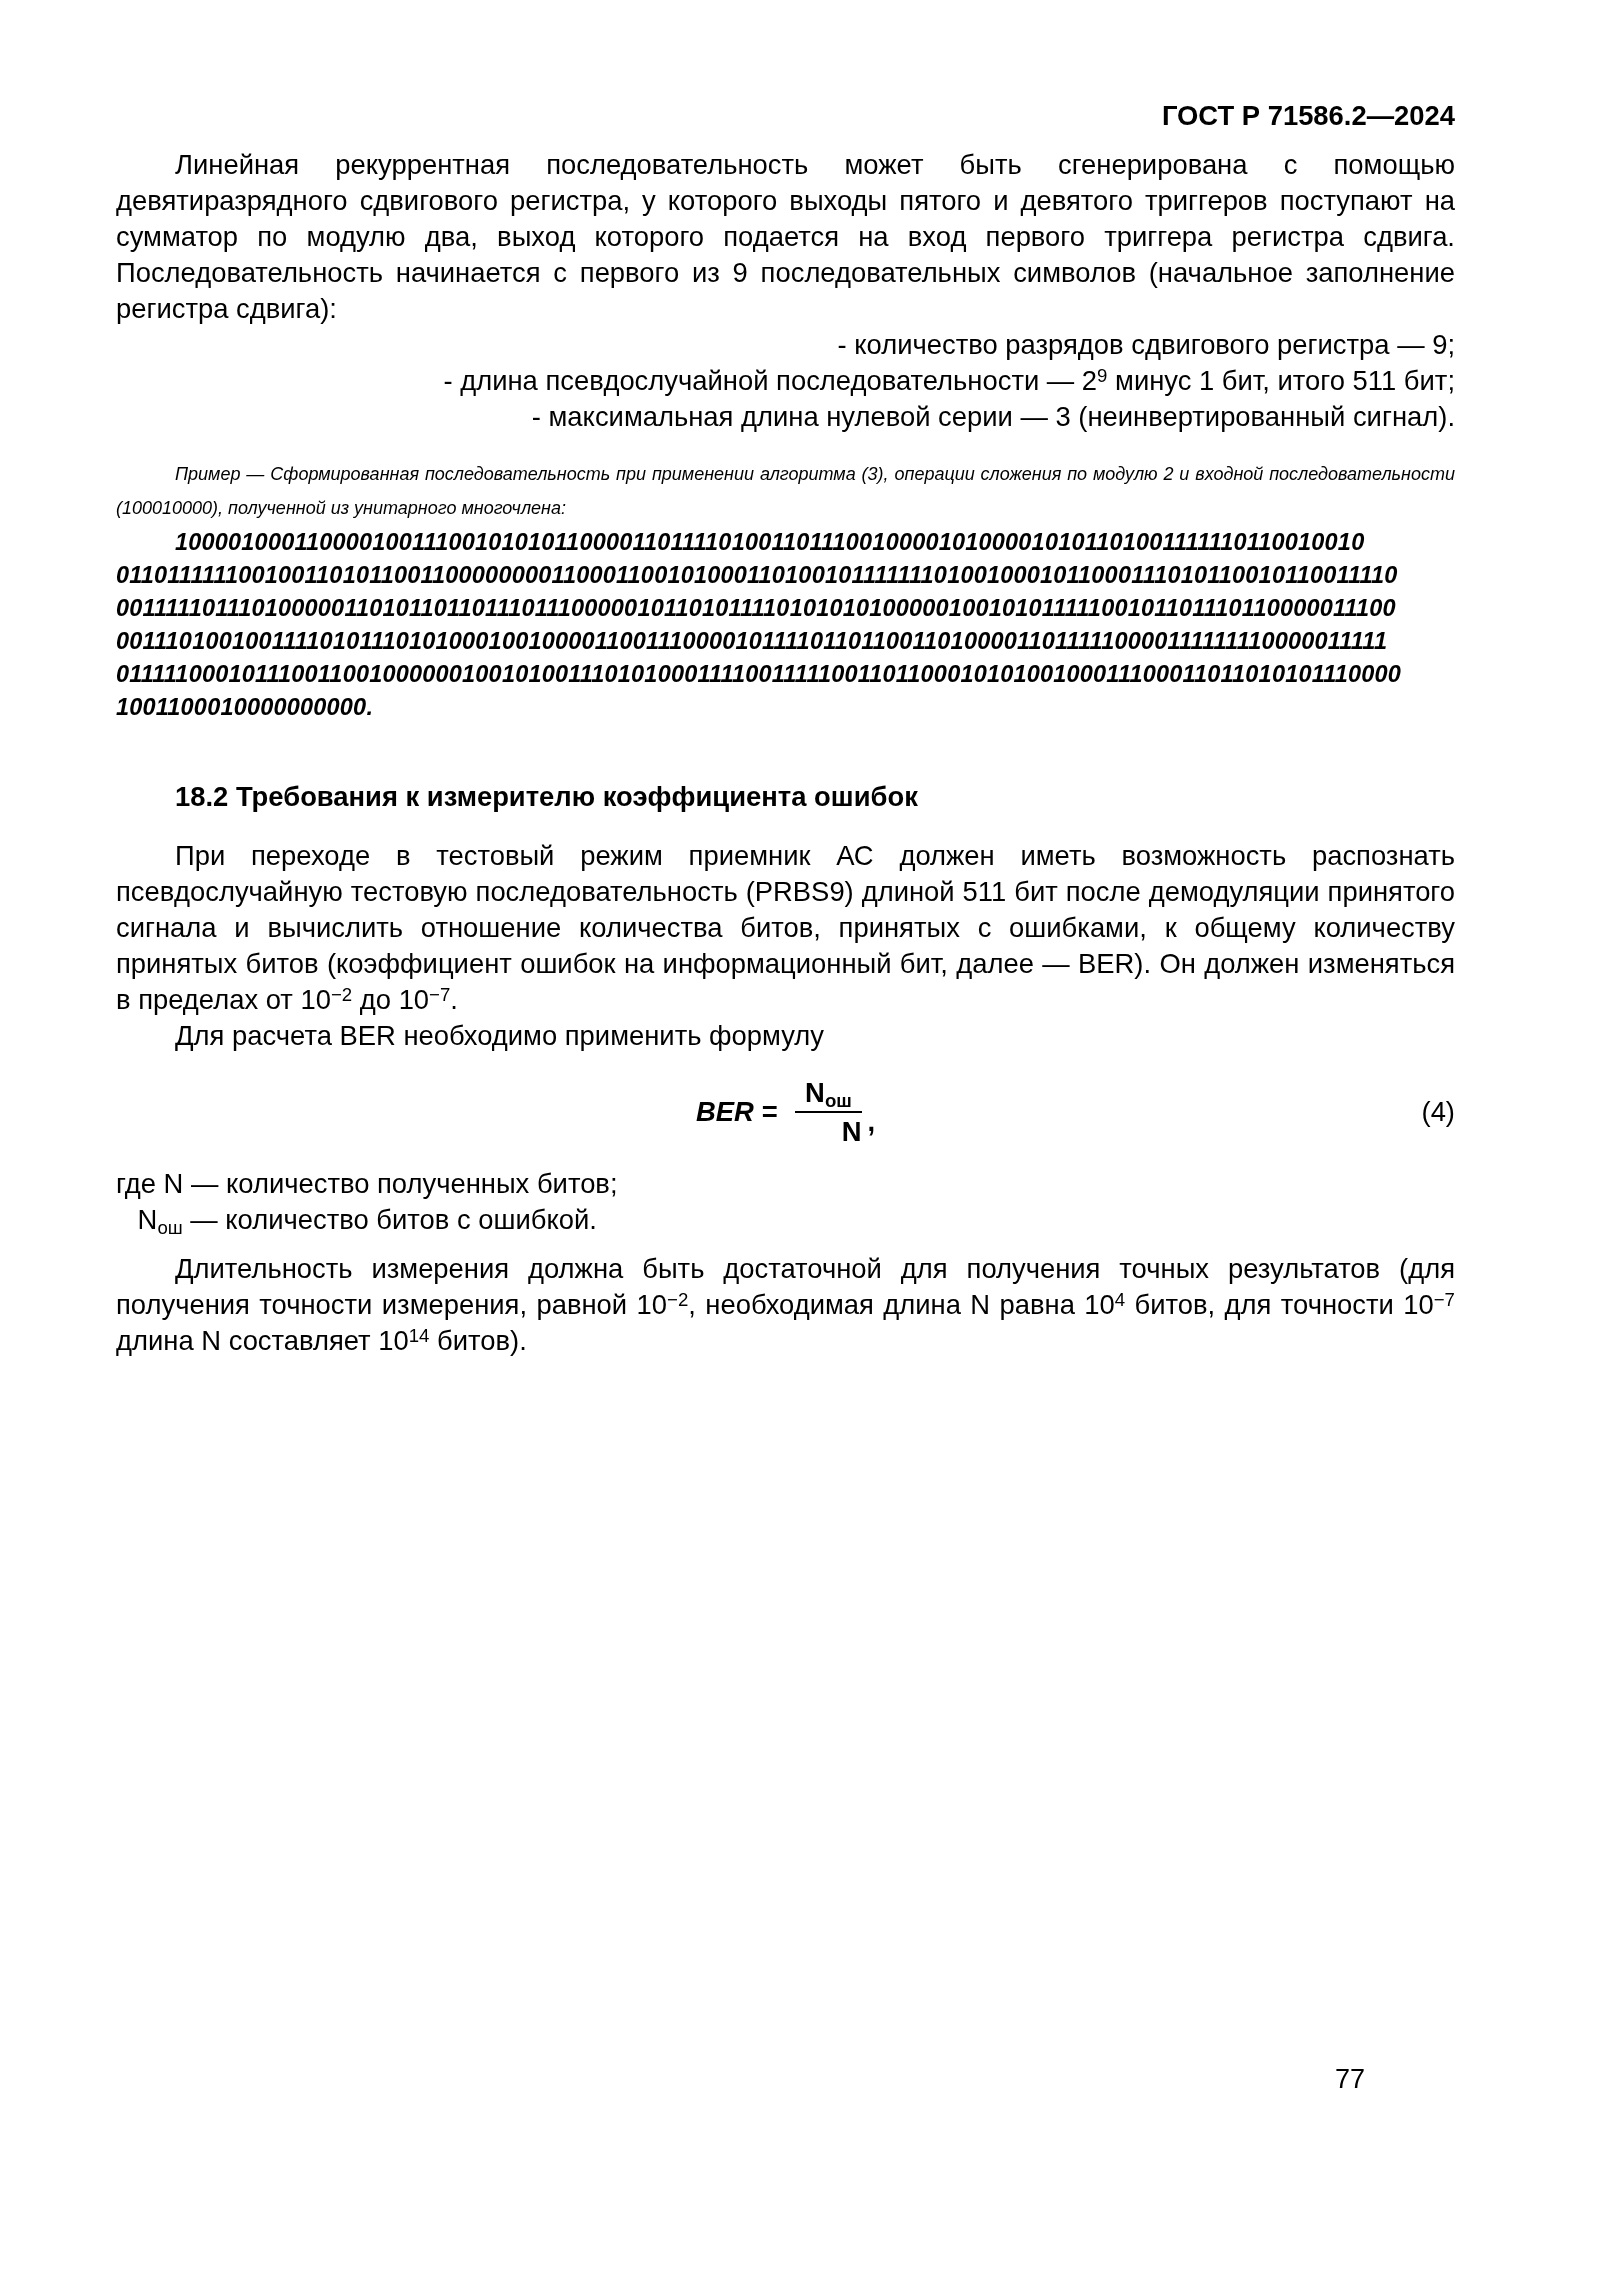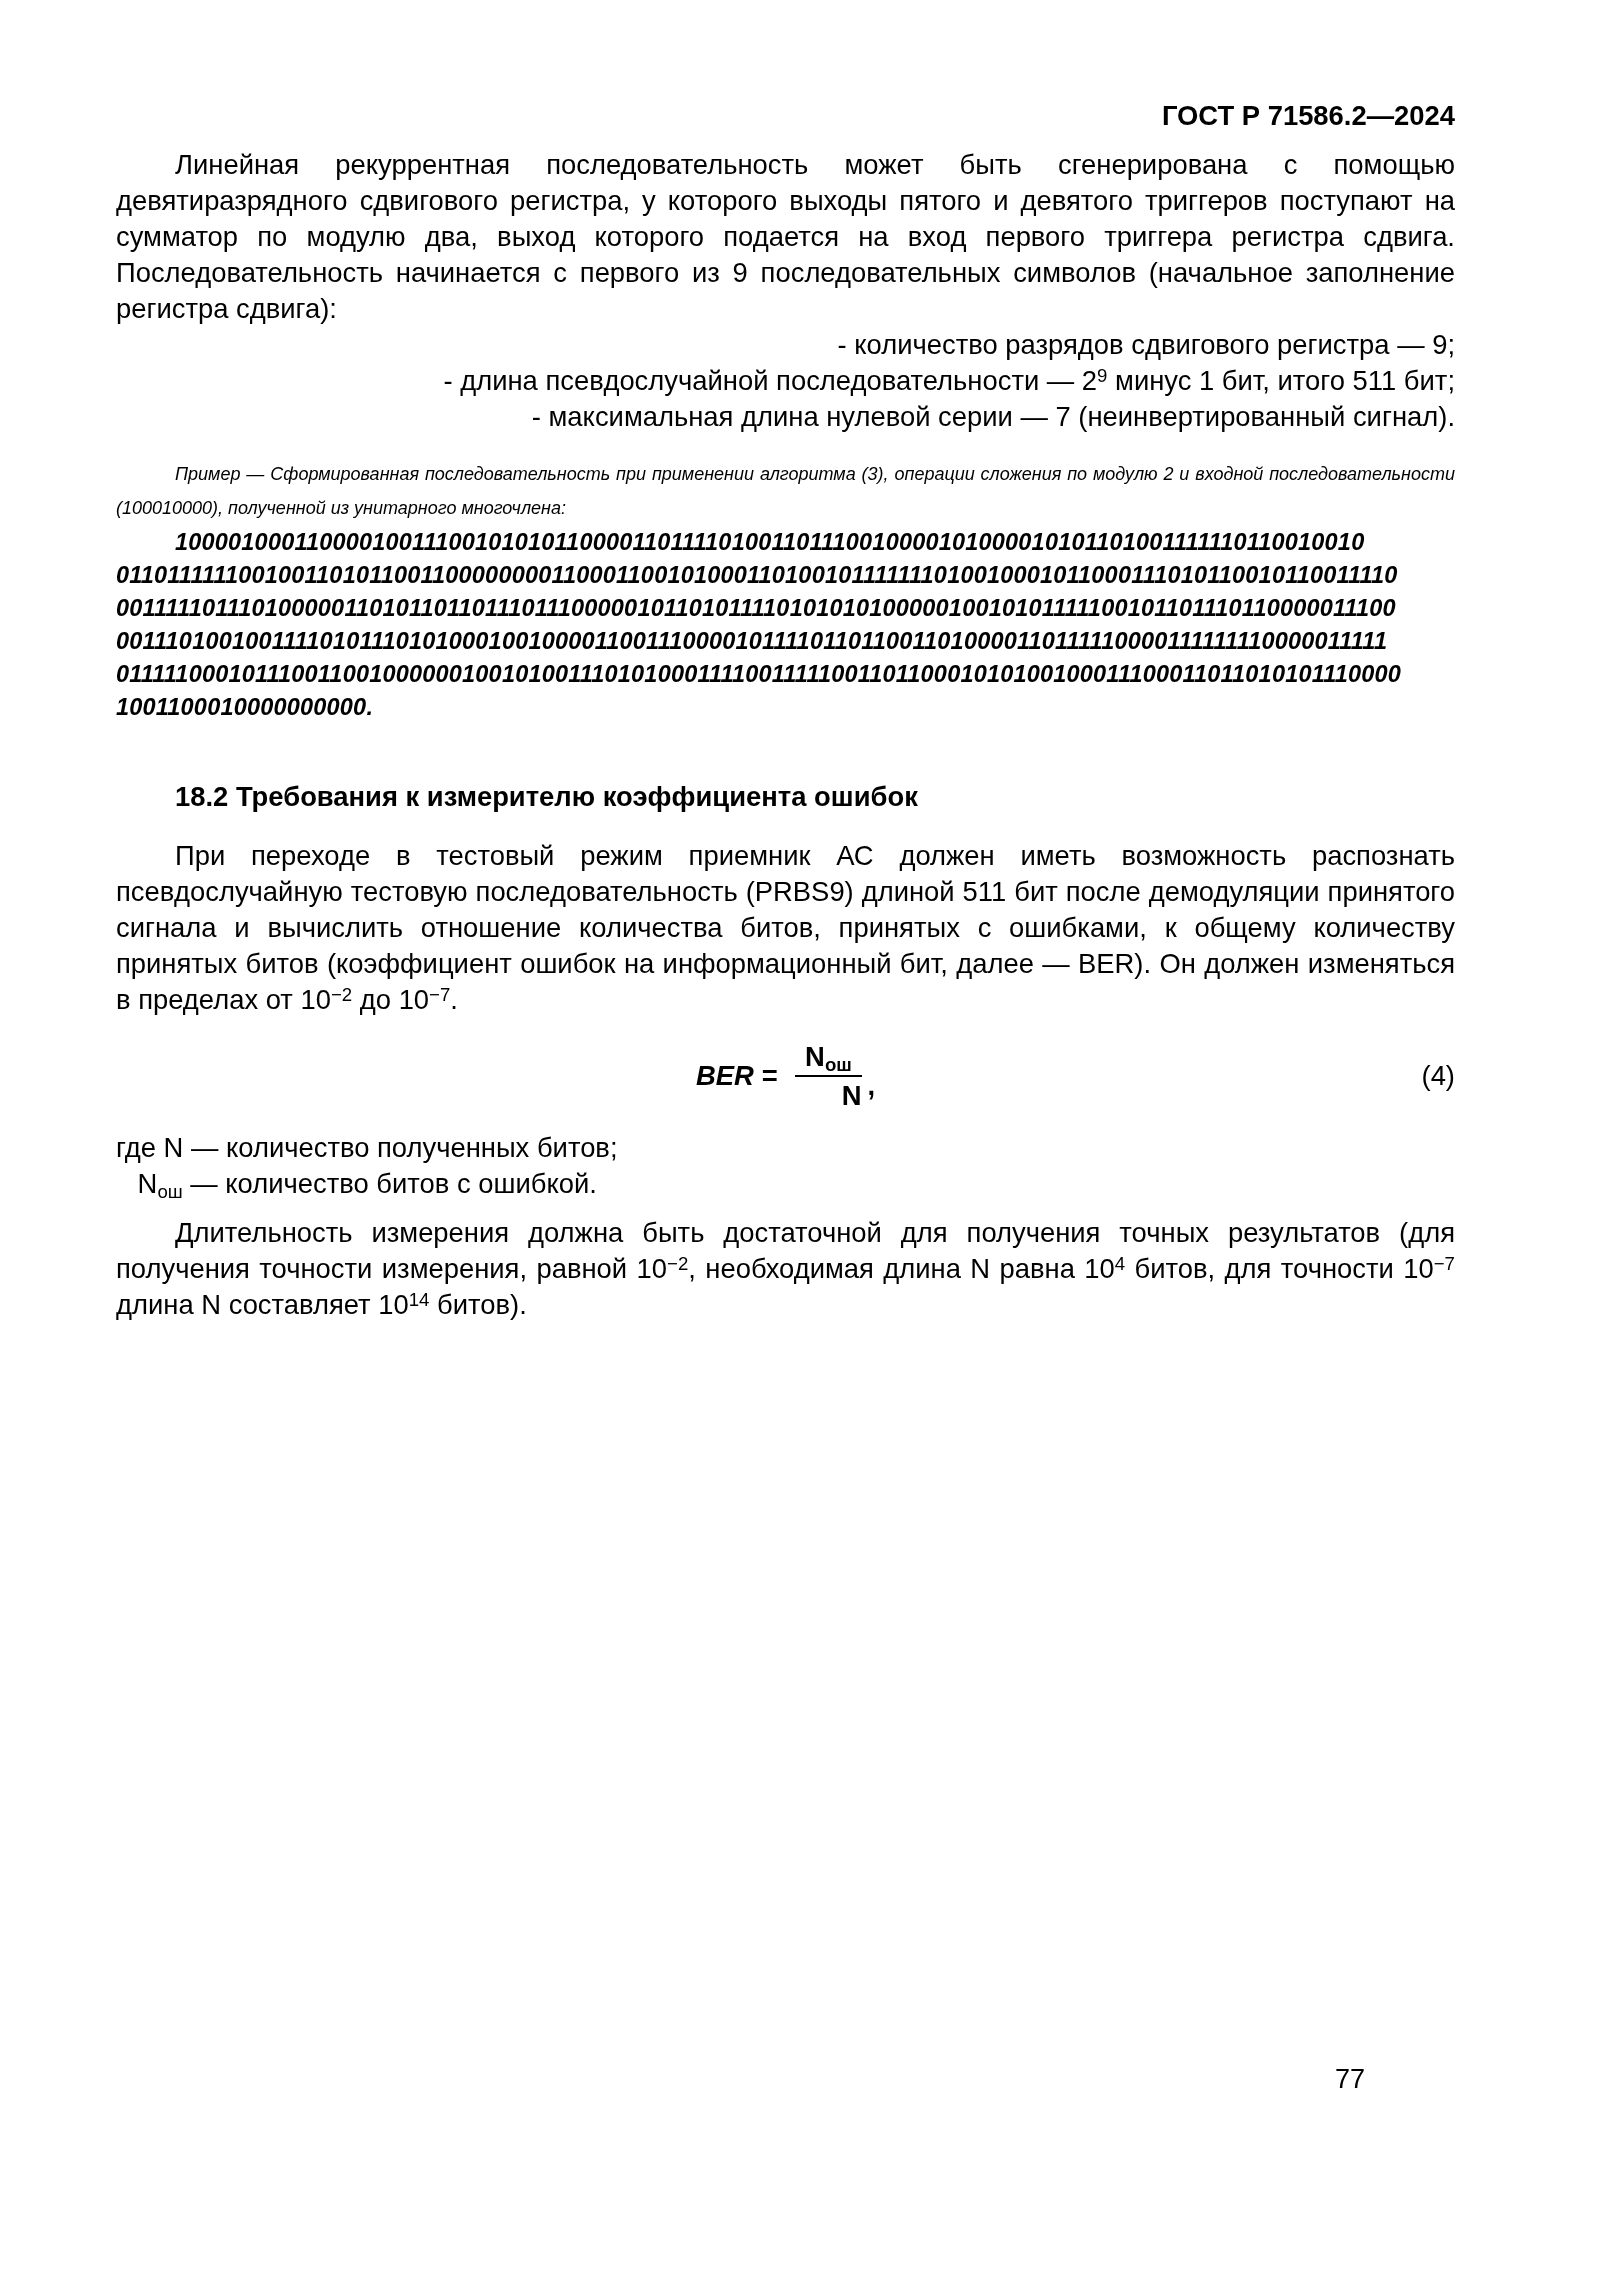--- a/index.html
+++ b/index.html
@@ -116,39 +116,40 @@
 
   <div class="running-header">ГОСТ Р 71586.2—2024</div>
 
   <div class="content">
 
     <p class="body indent">Линейная рекуррентная последовательность может быть сгенерирована с помощью девятиразрядного сдвигового регистра, у которого выходы пятого и девятого триггеров поступают на сумматор по модулю два, выход которого подается на вход первого триггера регистра сдвига. Последовательность начинается с первого из 9 последовательных символов (начальное заполнение регистра сдвига):</p>
 
     <div class="bullets">
       <div class="bullet">- количество разрядов сдвигового регистра — 9;</div>
       <div class="bullet">- длина псевдослучайной последовательности — 2<sup>9</sup> минус 1 бит, итого 511 бит;</div>
-      <div class="bullet">- максимальная длина нулевой серии — 7 (неинвертированный сигнал).</div>
+      <div class="bullet">- максимальная длина нулевой серии — 3 (неинвертированный сигнал).</div>
     </div>
 
     <div class="example">
       <p class="example-lead indent">Пример — Сформированная последовательность при применении алгоритма (3), операции сложения по модулю 2 и входной последовательности (100010000), полученной из унитарного многочлена:</p>
       <div class="seq">
         <div class="seq-line seq-indent">10000100011000010011100101010110000110111101001101110010000101000010101101001111110110010010</div>
         <div class="seq-line">0110111111001001101011001100000000110001100101000110100101111111010010001011000111010110010110011110</div>
         <div class="seq-line">0011111011101000001101011011011101110000010110101111010101010000010010101111100101101110110000011100</div>
         <div class="seq-line">0011101001001111010111010100010010000110011100001011110110110011010000110111110000111111110000011111</div>
         <div class="seq-line">0111110001011100110010000001001010011101010001111001111100110110001010100100011100011011010101110000</div>
         <div class="seq-line">1001100010000000000.</div>
       </div>
     </div>
 
     <h2 class="section-heading">18.2 Требования к измерителю коэффициента ошибок</h2>
 
     <p class="body indent">При переходе в тестовый режим приемник АС должен иметь возможность распознать псевдослучайную тестовую последовательность (PRBS9) длиной 511 бит после демодуляции принятого сигнала и вычислить отношение количества битов, принятых с ошибками, к общему количеству принятых битов (коэффициент ошибок на информационный бит, далее — BER). Он должен изменяться в пределах от 10<sup>−2</sup> до 10<sup>−7</sup>.</p>
 
+    <p class="body indent">Для расчета BER необходимо применить формулу</p>
 
     <div class="formula-row">
       <div class="formula-center">
         <span class="f-lhs">BER =</span>
         <span class="frac">
           <span class="num"><span>N</span><sub>ош</sub></span>
           <span class="den">N</span>
         </span>
         <span class="f-comma">,</span>
       </div>

